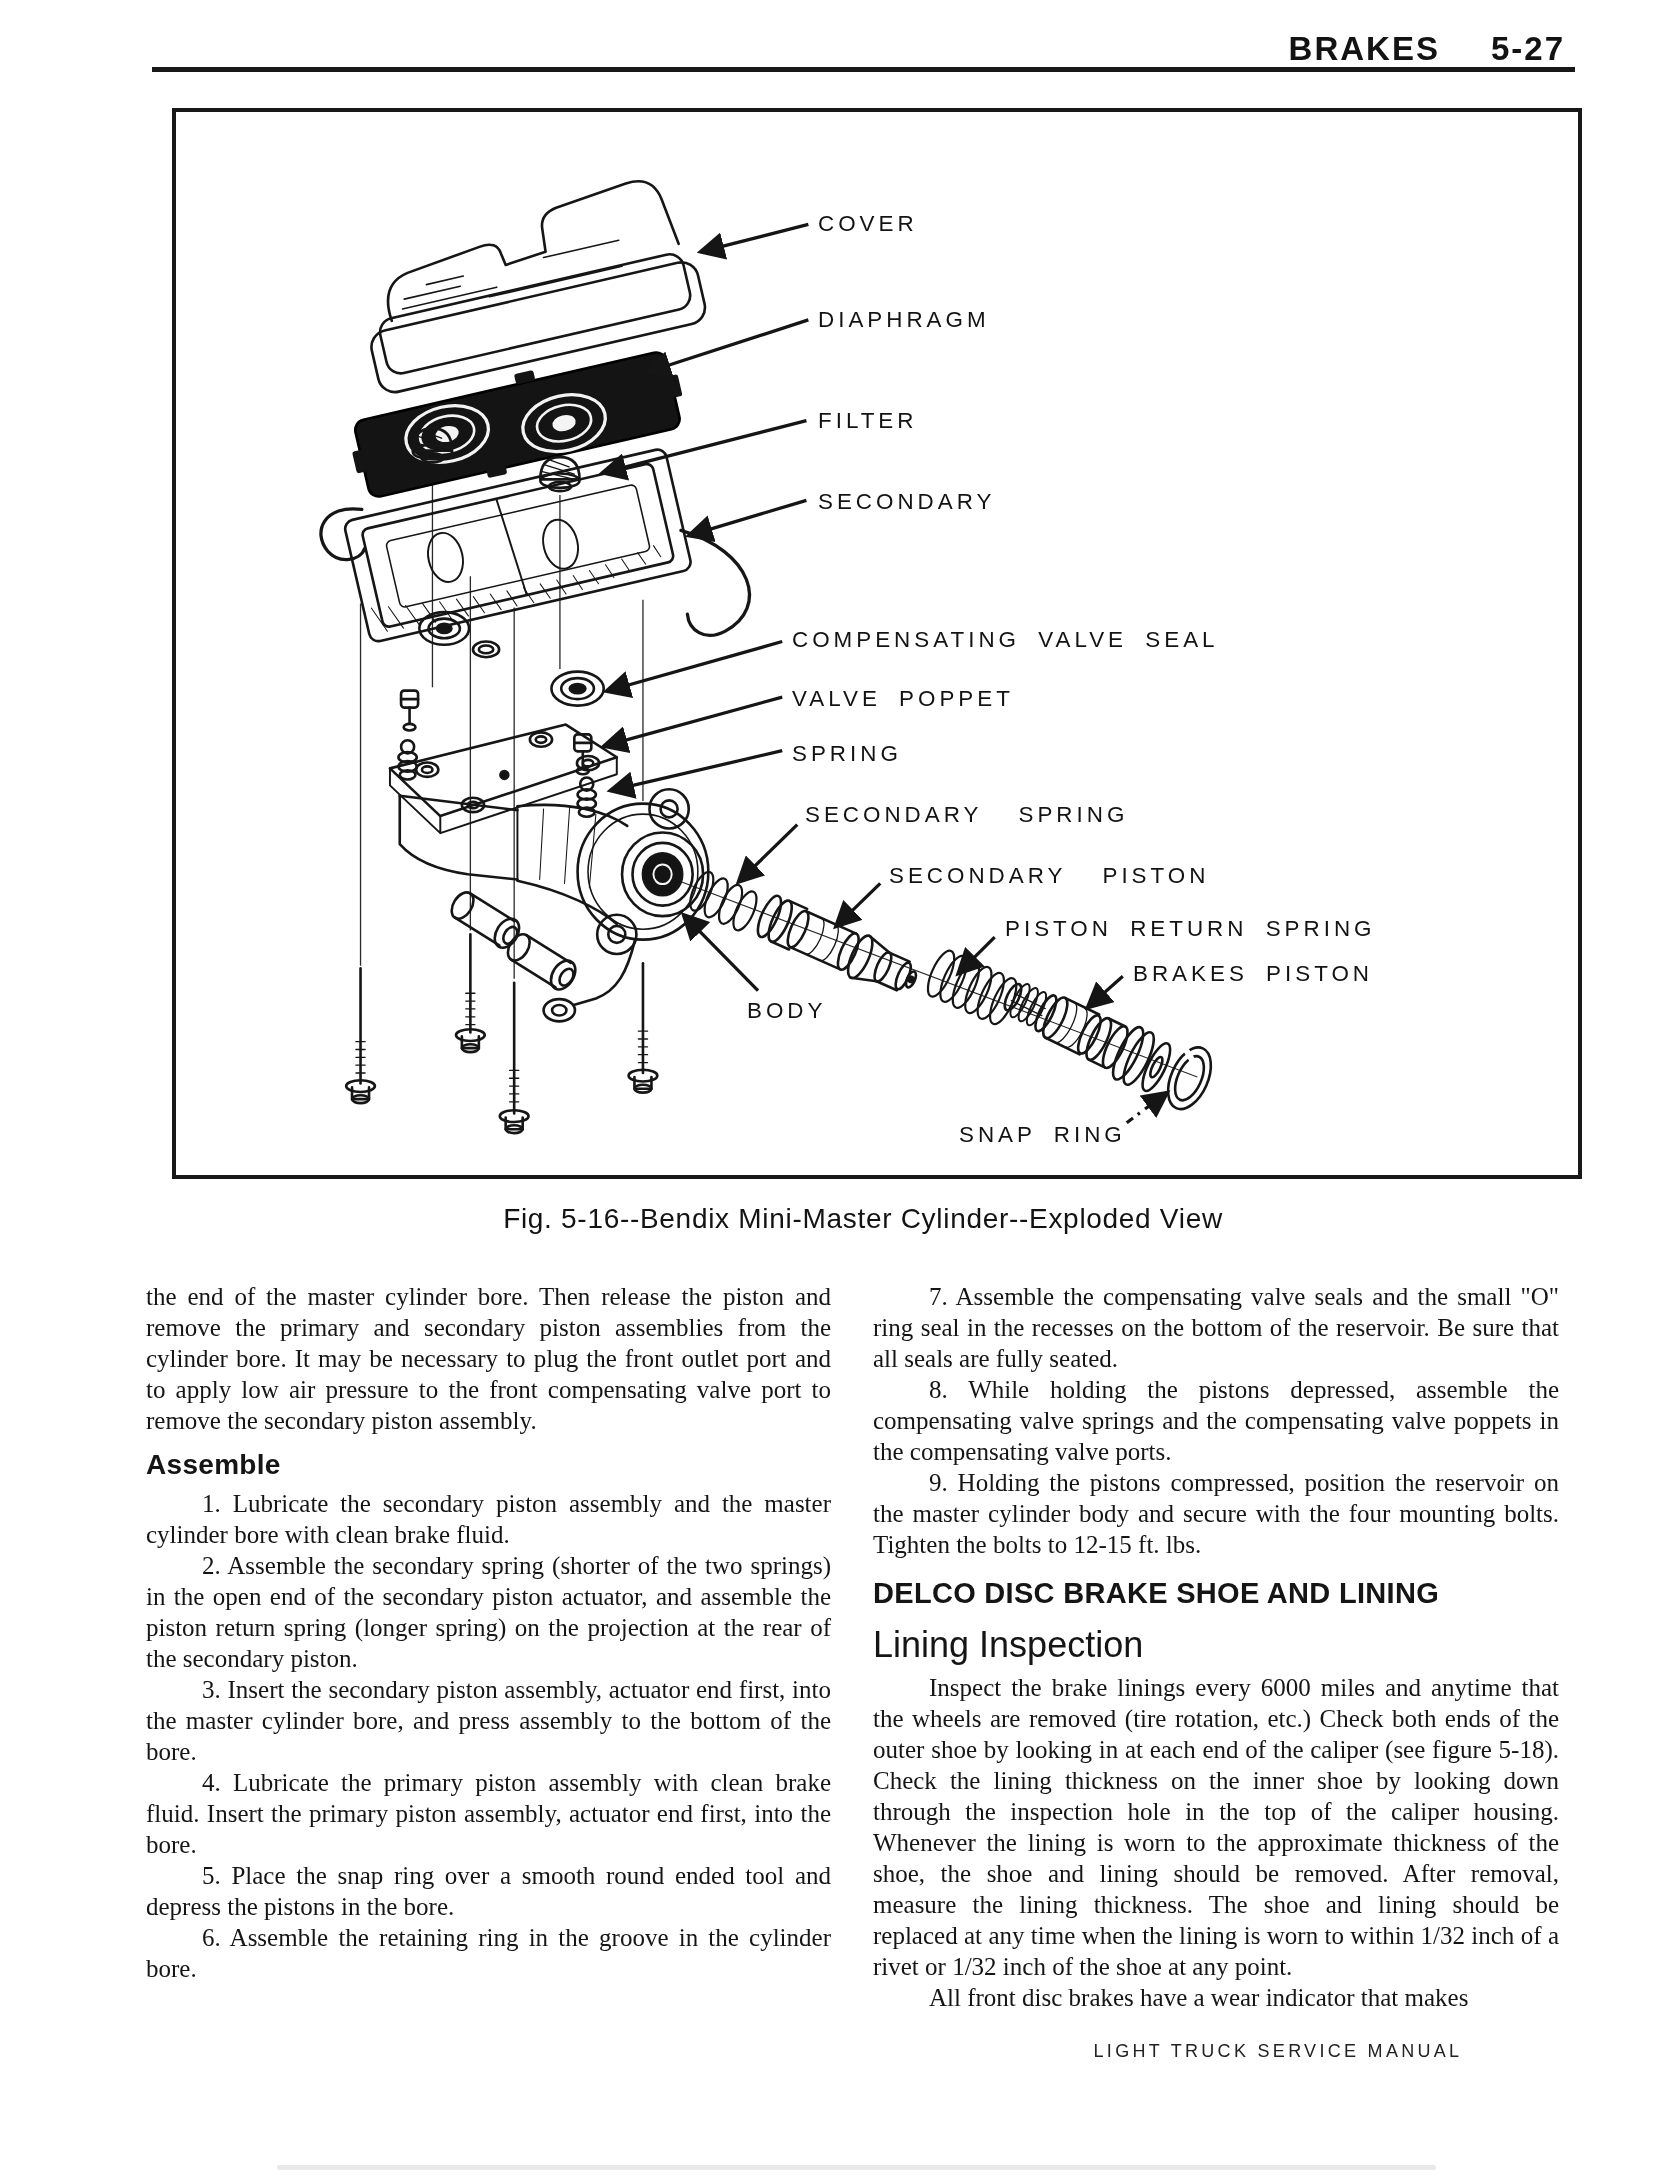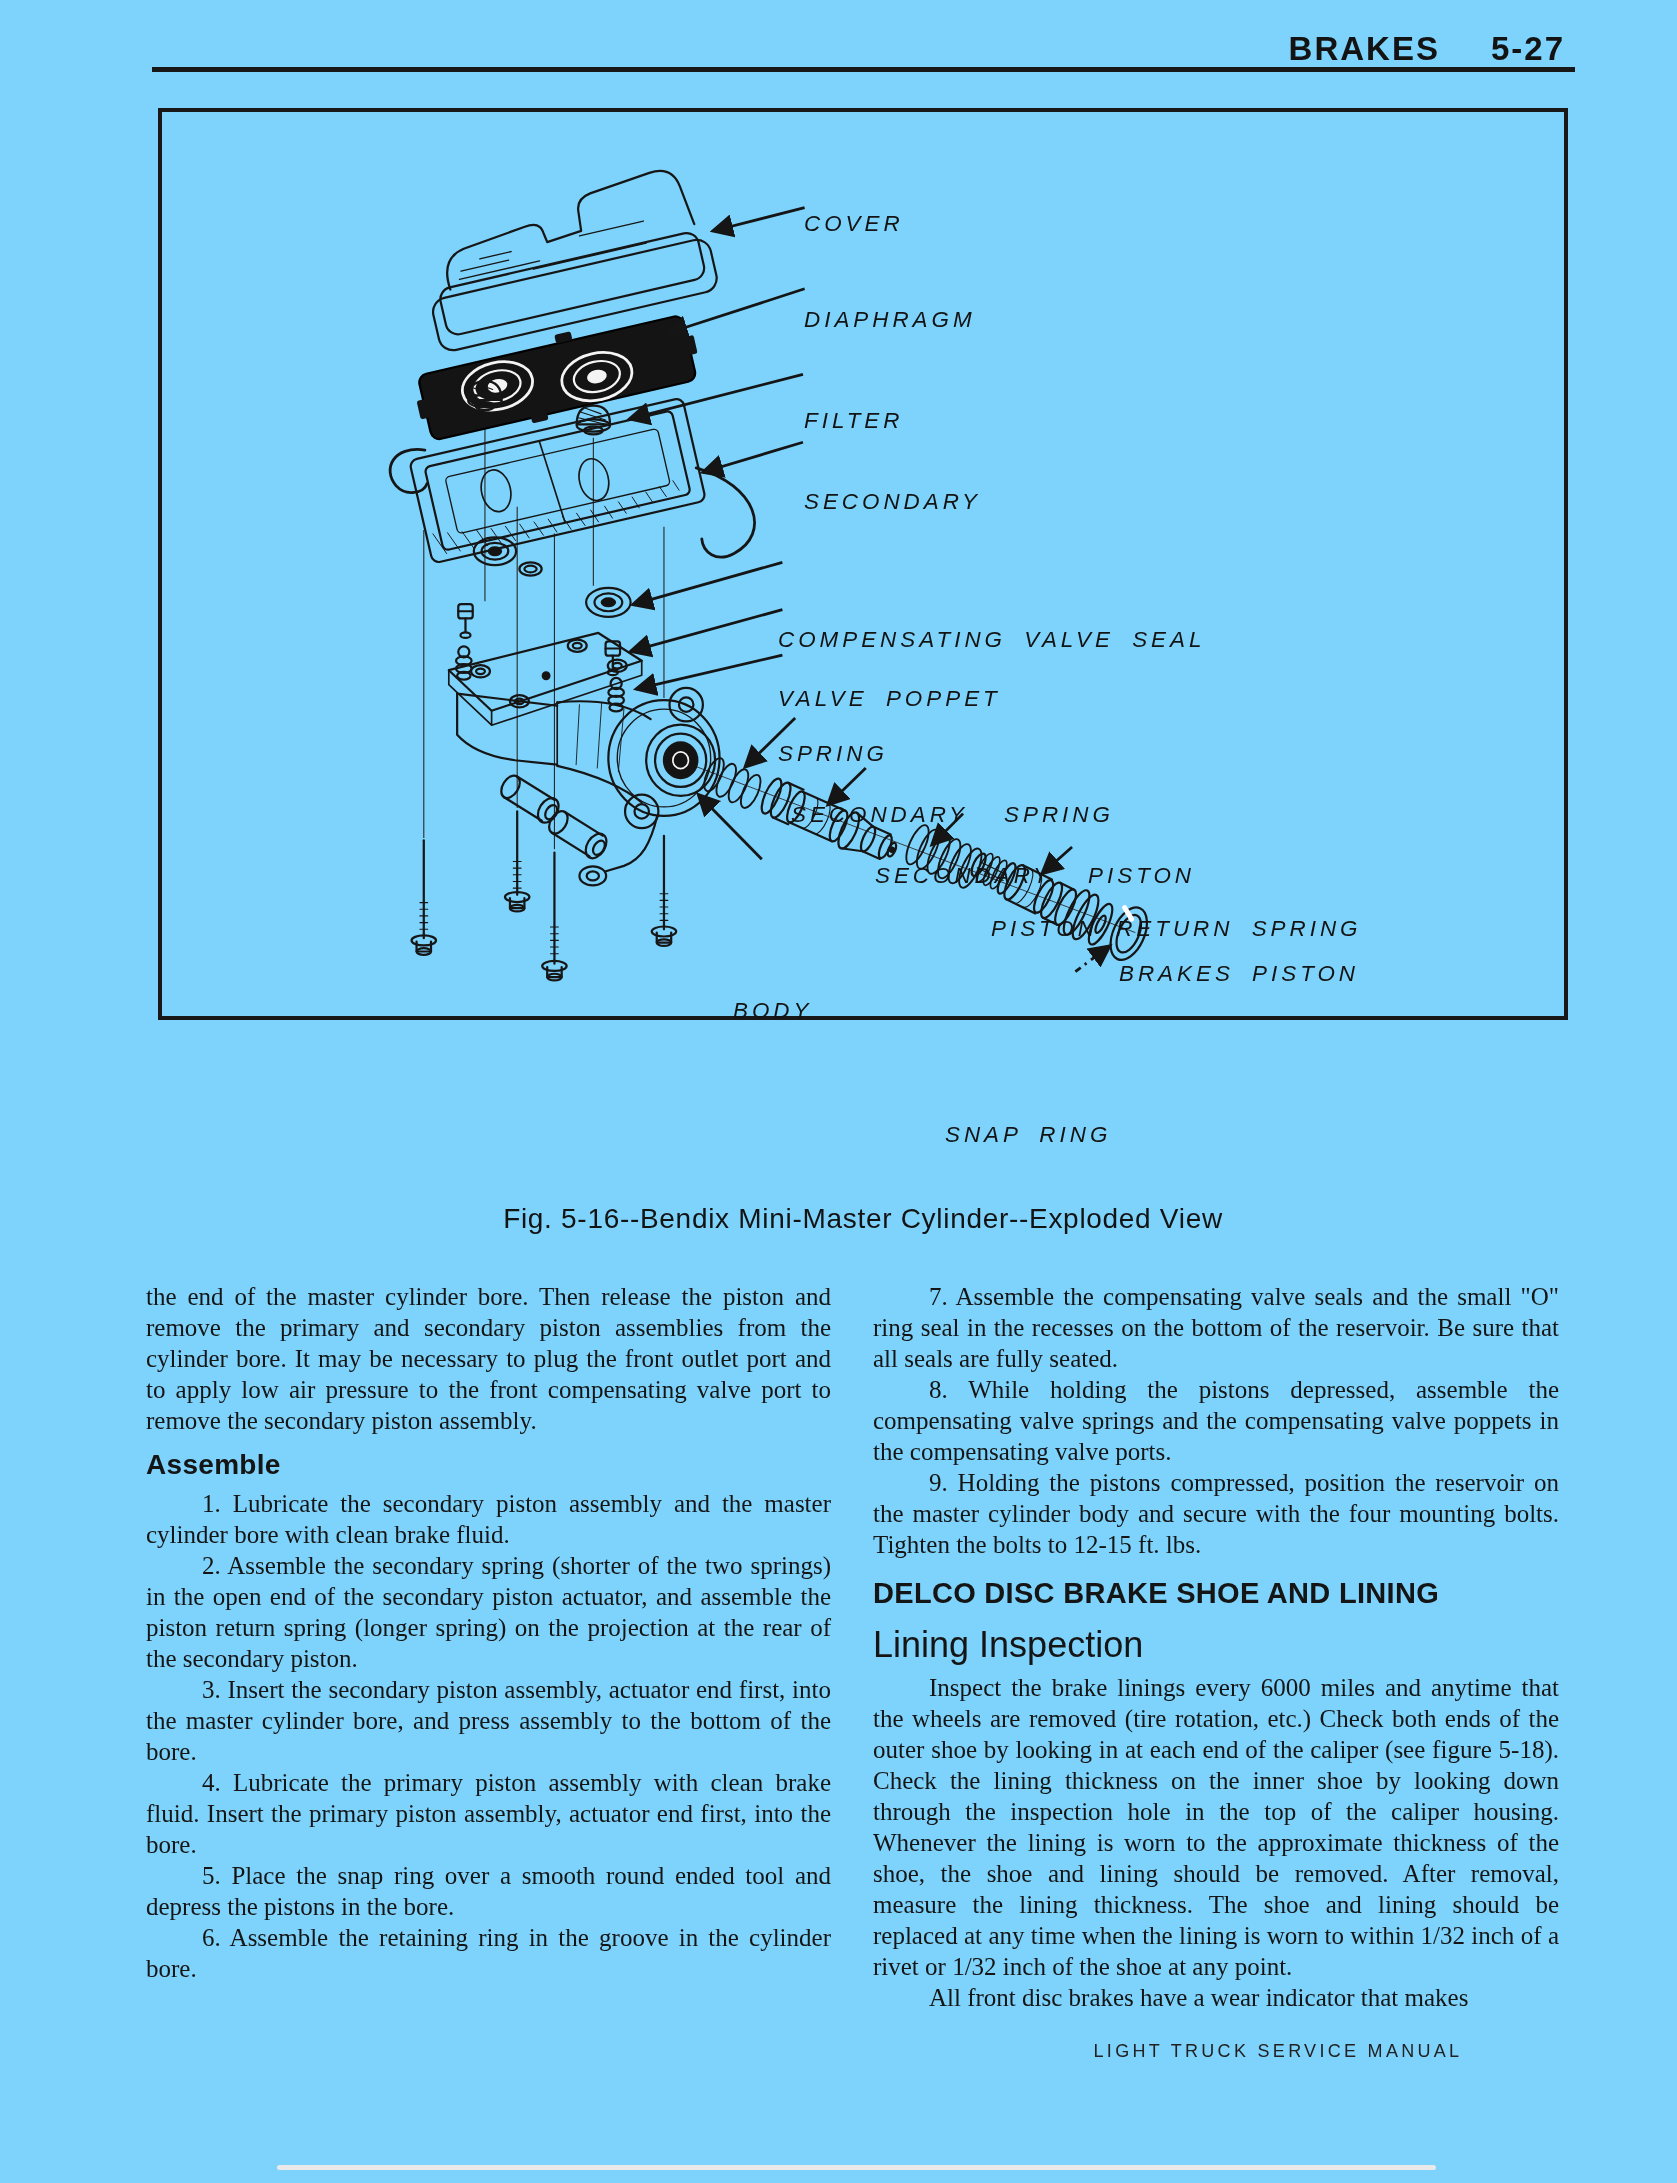--- a/index.html
+++ b/index.html
@@ -1,25 +1,25 @@
 <!DOCTYPE html>
 <html style="font-size:10.5px"><head>
 <meta charset="utf-8">
 <style>
   html,body{margin:0;padding:0;background:#777;}
-  .page{position:relative;width:1677px;height:2183px;background:#7dd3fc;overflow:hidden;
+  .page{position:relative;width:1677px;height:2183px;background:#ffffff;overflow:hidden;
         font-family:"Liberation Serif", serif;color:#151515;}
   
   .hdr{position:absolute;top:30px;right:112px;display:flex;gap:51px;
        font-family:"Liberation Sans", sans-serif;font-weight:bold;font-size:33px;
        letter-spacing:2px;color:#131313;}
   .hdr-rule{position:absolute;left:152px;top:67px;width:1423px;height:5.3px;background:#181818;}
   
-  .figbox{position:absolute;left:158px;top:108px;width:1410px;height:912px;
-          border:4px solid #181818;box-sizing:border-box;font-style:italic;}
+  .figbox{position:absolute;left:172px;top:108px;width:1410px;height:1071px;
+          border:4px solid #181818;box-sizing:border-box;}
   .figbox svg{position:absolute;left:0;top:0;width:100%;height:100%;}
   .flabel{position:absolute;font-family:"Liberation Sans", sans-serif;font-size:22.4px;
           letter-spacing:4px;word-spacing:8px;white-space:pre;color:#131313;}
   .caption{position:absolute;left:158px;top:1203px;width:1410px;text-align:center;
            font-family:"Liberation Sans", sans-serif;font-size:28px;letter-spacing:0.7px;color:#131313;}
   
   .col{position:absolute;top:1281px;font-size:25px;line-height:31px;text-align:justify;}
   .col-left{left:146px;width:685px;}
   .col-right{left:873px;width:686px;}
   .col p{margin:0;}

